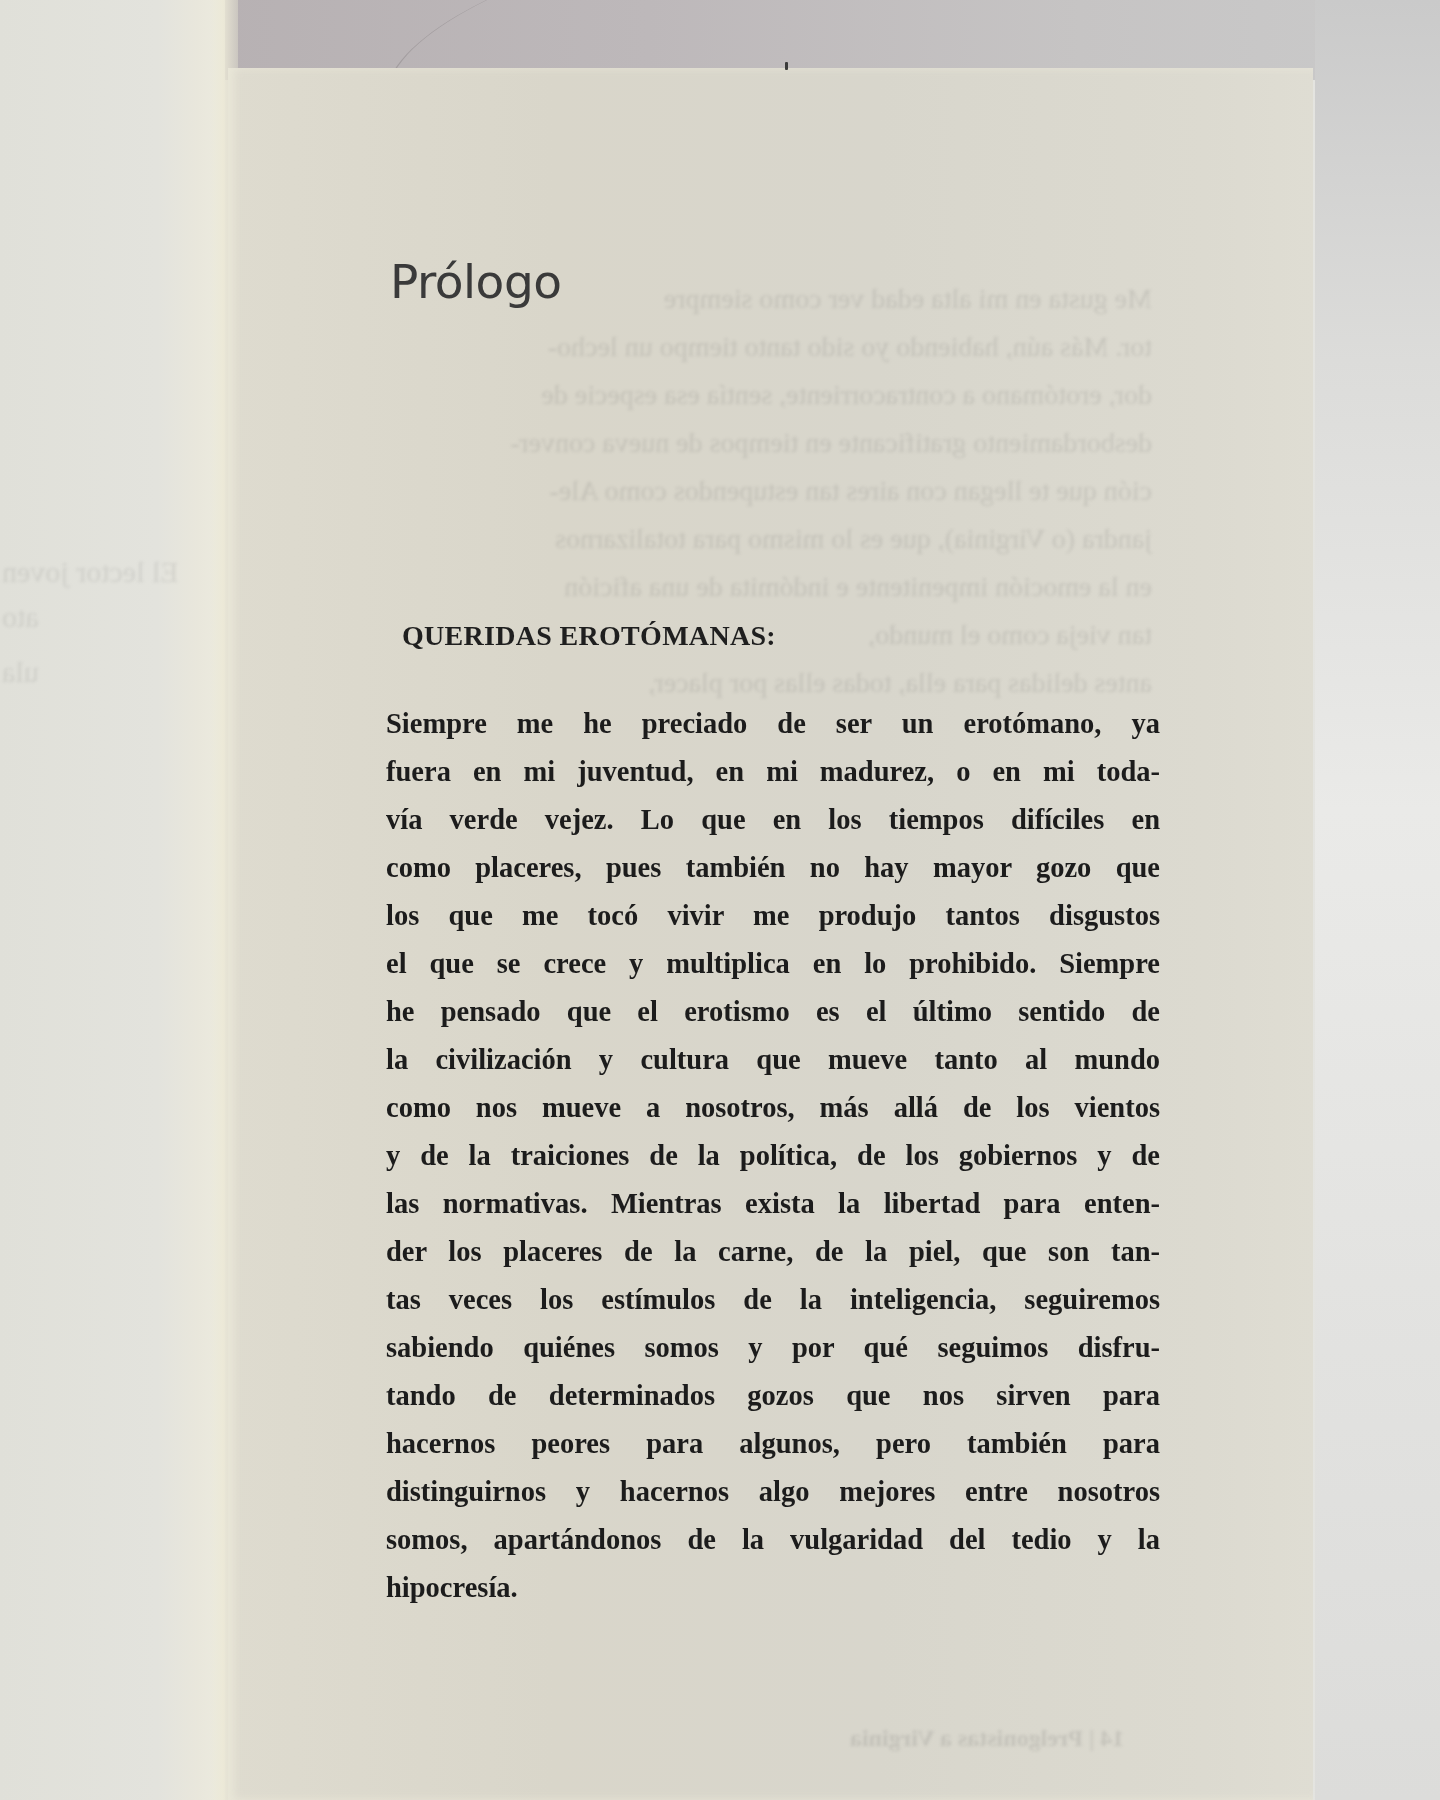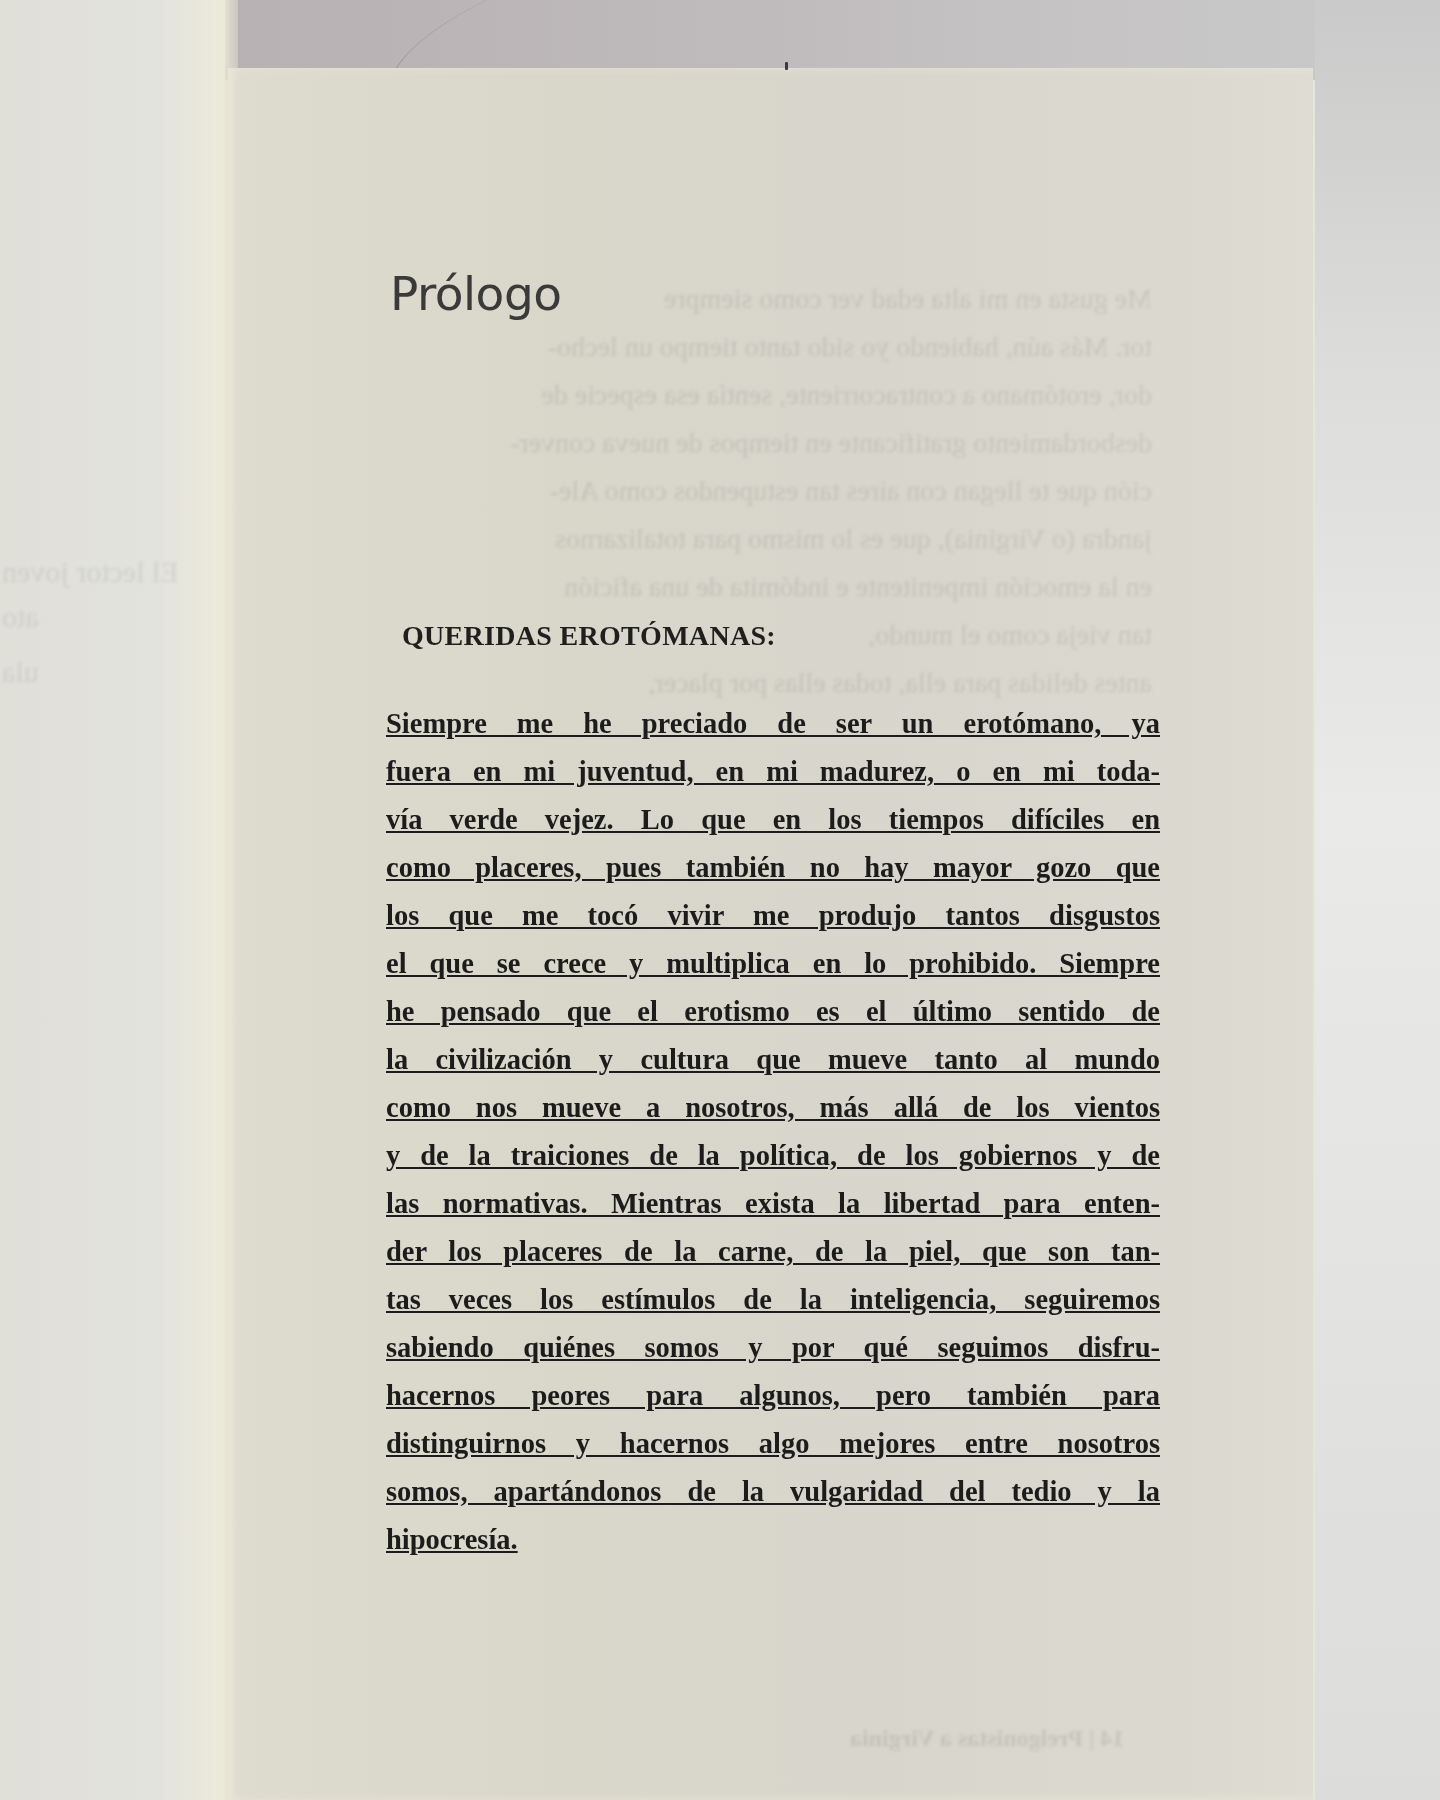--- a/index.html
+++ b/index.html
@@ -109,21 +109,21 @@
       font-size: 28px;
       color: rgba(80,80,80,0.12);
       filter: blur(1.8px);
       transform: scaleX(-1);
       white-space: nowrap;
       overflow: hidden;
     }
     
     .chapter-title {
       position: absolute;
-      left: 390px; top: 270px;
+      left: 390px; top: 258px;
       margin: 0;
       font-family: "DejaVu Sans", sans-serif;
       font-weight: normal;
       font-size: 47px;
       letter-spacing: -0.5px;
       color: #3a3a3a;
       line-height: 1;
     }
     .salutation {
       position: absolute;
@@ -144,21 +144,20 @@
       font-size: 28.5px;
       font-weight: bold;
       line-height: 48px;
     }
     .body-text .line {
       display: block;
       height: 48px;
       text-align: justify;
       text-align-last: justify;
       white-space: nowrap;
-      text-decoration: underline;
     }
     .body-text .line.last {
       text-align-last: left;
     }
   </style>
 </head>
 <body>
 
 <div class="backdrop-top"></div>
 <div class="backdrop-curve"></div>
@@ -201,17 +200,18 @@
   <span class="line">los que me tocó vivir me produjo tantos disgustos</span>
   <span class="line">el que se crece y multiplica en lo prohibido. Siempre</span>
   <span class="line">he pensado que el erotismo es el último sentido de</span>
   <span class="line">la civilización y cultura que mueve tanto al mundo</span>
   <span class="line">como nos mueve a nosotros, más allá de los vientos</span>
   <span class="line">y de la traiciones de la política, de los gobiernos y de</span>
   <span class="line">las normativas. Mientras exista la libertad para enten-</span>
   <span class="line">der los placeres de la carne, de la piel, que son tan-</span>
   <span class="line">tas veces los estímulos de la inteligencia, seguiremos</span>
   <span class="line">sabiendo quiénes somos y por qué seguimos disfru-</span>
+  <span class="line">tando de determinados gozos que nos sirven para</span>
   <span class="line">hacernos peores para algunos, pero también para</span>
   <span class="line">distinguirnos y hacernos algo mejores entre nosotros</span>
   <span class="line">somos, apartándonos de la vulgaridad del tedio y la</span>
   <span class="line last">hipocresía.</span>
 </div>
 
 </body></html>

